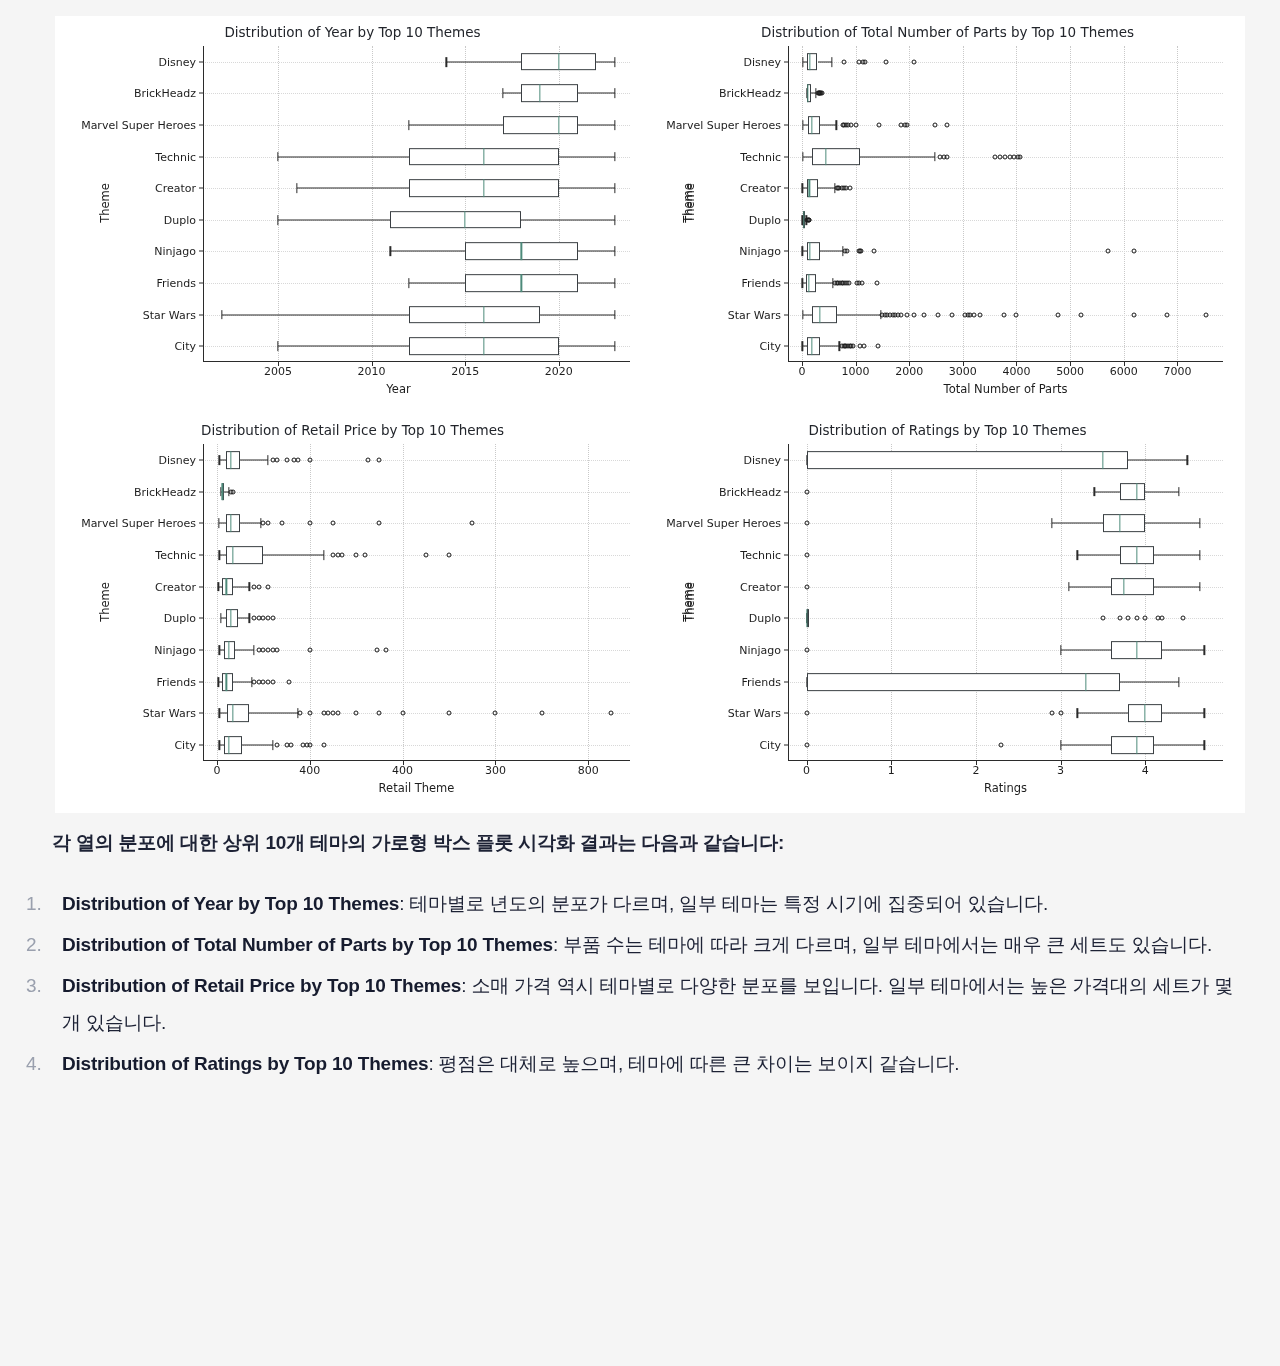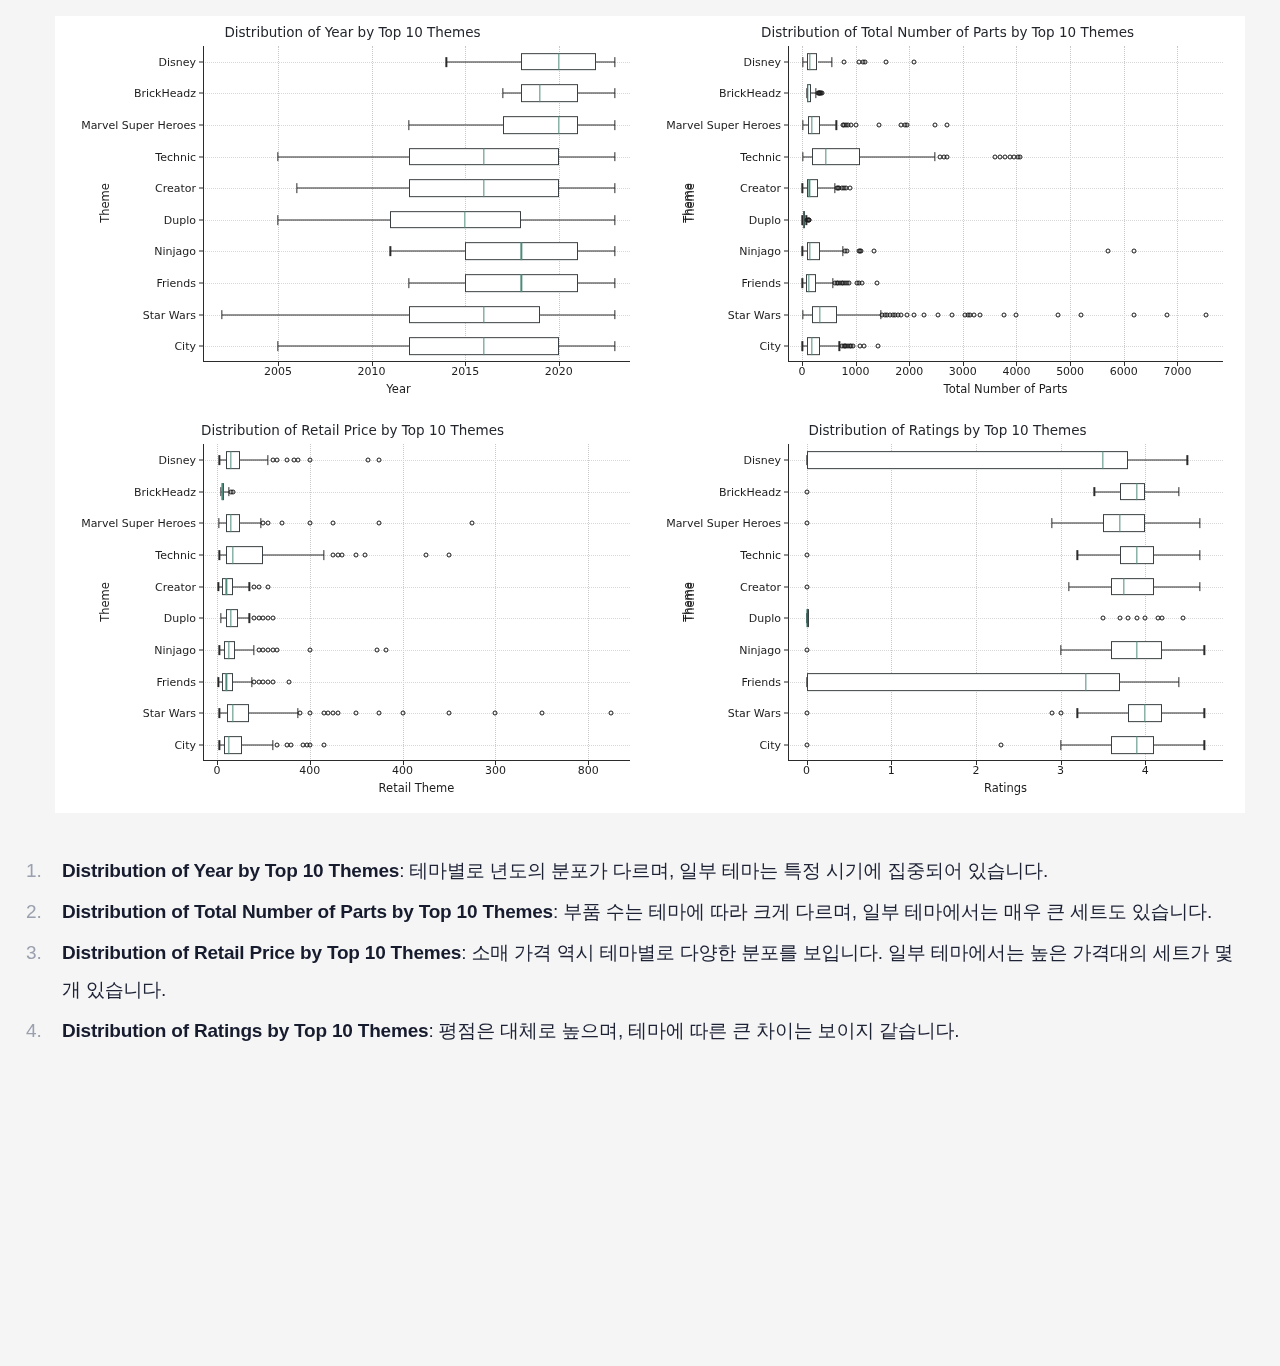--- a/index.html
+++ b/index.html
@@ -810,19 +810,20 @@
         <div class="xtick-mark" style="left: 410.51px; top: 347px;"></div>
         <div class="xtick-label" style="left: 495.14px; top: 350px;">4</div>
         <div class="xtick-mark" style="left: 495.14px; top: 347px;"></div>
         <div class="xaxis-title" style="top: 367px; left: 138px; width: 435px;">Ratings</div>
         <div class="yaxis-title" style="left: 10px; top: 180.5px; width: 60px; text-align: center;">Theme</div>
       </div>
     </div>
 </div>
 
 <div class="prose">
+  <p class="lead">각 열의 분포에 대한 상위 10개 테마의 가로형 박스 플롯 시각화 결과는 다음과 같습니다:</p>
   <ol class="points" id="points-list">
       <li><span class="pt-title">Distribution of Year by Top 10 Themes</span><span class="pt-body">: 테마별로 년도의 분포가 다르며, 일부 테마는 특정 시기에 집중되어 있습니다.</span></li>
       <li><span class="pt-title">Distribution of Total Number of Parts by Top 10 Themes</span><span class="pt-body">: 부품 수는 테마에 따라 크게 다르며, 일부 테마에서는 매우 큰 세트도 있습니다.</span></li>
       <li><span class="pt-title">Distribution of Retail Price by Top 10 Themes</span><span class="pt-body">: 소매 가격 역시 테마별로 다양한 분포를 보입니다. 일부 테마에서는 높은 가격대의 세트가 몇 개 있습니다.</span></li>
       <li><span class="pt-title">Distribution of Ratings by Top 10 Themes</span><span class="pt-body">: 평점은 대체로 높으며, 테마에 따른 큰 차이는 보이지 같습니다.</span></li>
     </ol>
 </div>
 
 </body></html>

